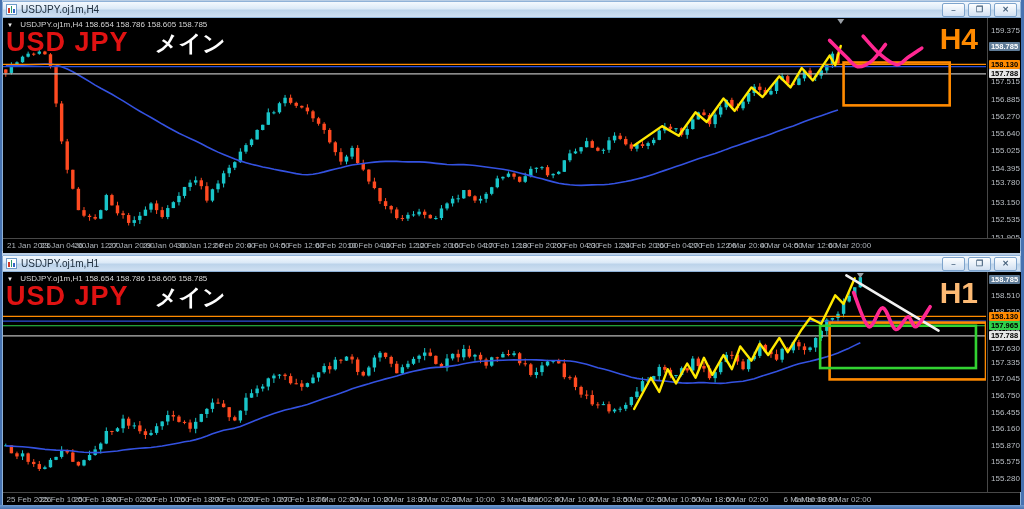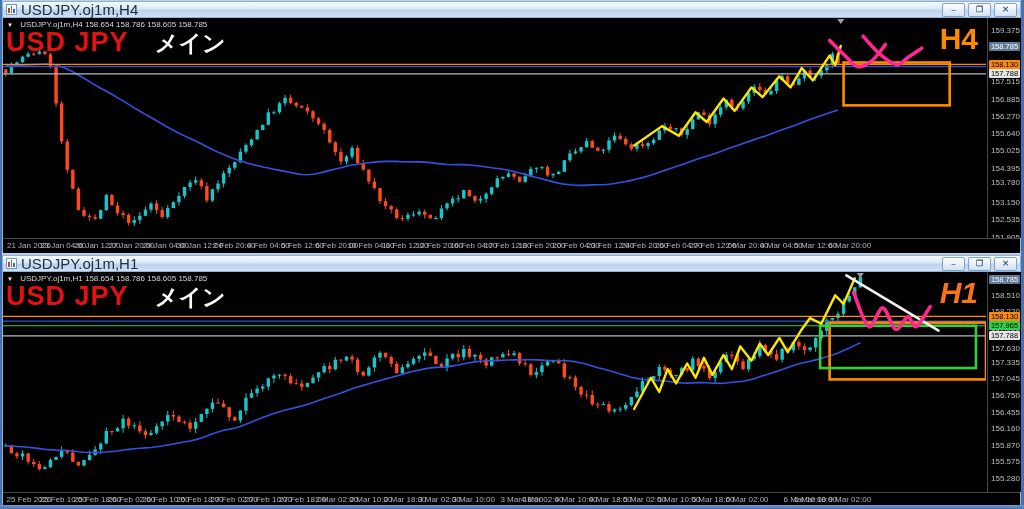--- a/index.html
+++ b/index.html
@@ -16,31 +16,31 @@
   .window{position:absolute;width:1019px;height:250px;border:1px solid #8fb2d8;
     background:#000;box-sizing:border-box;border-radius:2px 2px 0 0;}
   .titlebar{height:15px;display:flex;align-items:center;padding:0 3px;
     background:linear-gradient(180deg,#f4f9fe 0%,#dbe9f7 45%,#bcd3ea 55%,#cfe0f2 100%);
     border-bottom:1px solid #8fb2d8;}
   .wicon{width:11px;height:11px;margin-right:4px;flex:0 0 auto;background:#fff;
     border:1px solid #6e9bc8;display:inline-flex;align-items:flex-end;justify-content:center;gap:1px;padding:1px;box-sizing:border-box;}
   .wicon i{display:block;width:2px;background:#d23a2a;height:5px;}
   .wicon i:nth-child(2){background:#2a9a6a;height:7px;}
   .wicon i:nth-child(3){background:#3566c8;height:4px;}
-  .wtitle{font-size:15px;color:#20303f;flex:1 1 auto;white-space:nowrap;overflow:hidden;}
+  .wtitle{font-size:10px;color:#20303f;flex:1 1 auto;white-space:nowrap;overflow:hidden;}
   .wbtns{display:flex;gap:3px;flex:0 0 auto;}
   .wbtn{width:21px;height:12px;border:1px solid #7ea4cc;border-radius:2px;
     background:linear-gradient(180deg,#fdfeff,#d2e1f2);color:#46617c;
     font-size:8px;line-height:11px;text-align:center;font-weight:bold;}
   .chart-wrap{position:relative;height:234px;background:#000;}
   svg.plot{position:absolute;left:0;top:0;}
   .y-axis{position:absolute;left:984px;top:0;width:33px;height:220px;background:#000;
     border-left:1px solid #484848;overflow:hidden;}
   .y-tick{position:absolute;left:3px;font-size:8px;color:#b9bec4;white-space:nowrap;}
-  .badge{position:absolute;left:1px;right:1px;height:9px;font-size:7.5px;font-weight:normal;
+  .badge{position:absolute;left:1px;right:1px;height:9px;font-size:7.5px;font-weight:bold;
     text-align:center;line-height:9px;border-radius:1px;}
   .x-axis{position:absolute;left:0;right:0;top:220px;height:14px;background:#000;
     border-top:1px solid #484848;overflow:hidden;}
   .x-lab{position:absolute;top:2px;font-size:8px;color:#aeb4ba;white-space:nowrap;transform:translateX(-50%);}
   .info-line{position:absolute;left:4px;top:2px;font-size:8px;color:#d6d6d6;white-space:nowrap;}
   .info-line .dd{font-size:6px;color:#f0f0f0;margin-right:5px;}
   .sym-label{position:absolute;left:3px;top:9px;white-space:nowrap;}
   .sym-red{font-size:27px;font-weight:bold;color:#e01212;letter-spacing:1px;}
   .sym-memo{font-size:23px;font-weight:bold;color:#ffffff;margin-left:22px;}
   .tf-label{position:absolute;right:42px;top:4px;font-size:30px;font-weight:bold;}
@@ -819,17 +819,17 @@
         <div class="x-lab" style="left: 846.8px;">9 Mar 02:00</div>
       </div>
     <div class="info-line">
       <span class="dd">▼</span>
       <span>USDJPY.oj1m,H1  158.654 158.786 158.605 158.785</span>
     </div>
     <div class="sym-label">
       <span class="sym-red">USD JPY</span>
       <span class="sym-memo">メイン</span>
     </div>
-    <div class="tf-label" style="color: #f97316; font-style: italic;">H1</div>
+    <div class="tf-label" style="color: #fdba74;">H1</div>
   </div>
 </div>
 
 <div class="frame-bottom"></div>
 
 </body></html>

